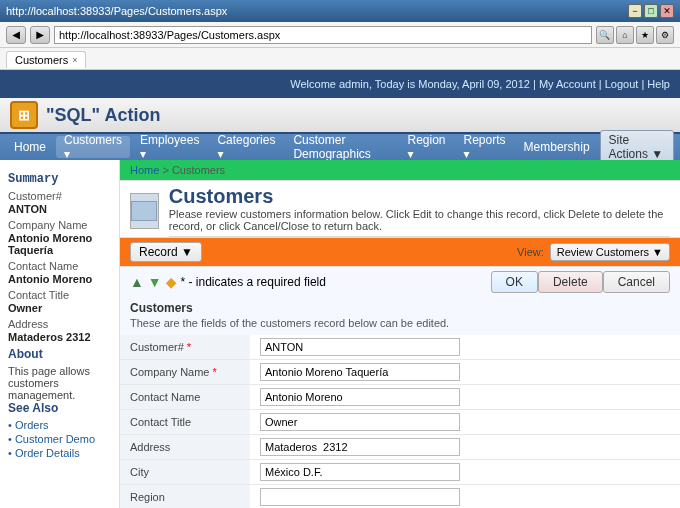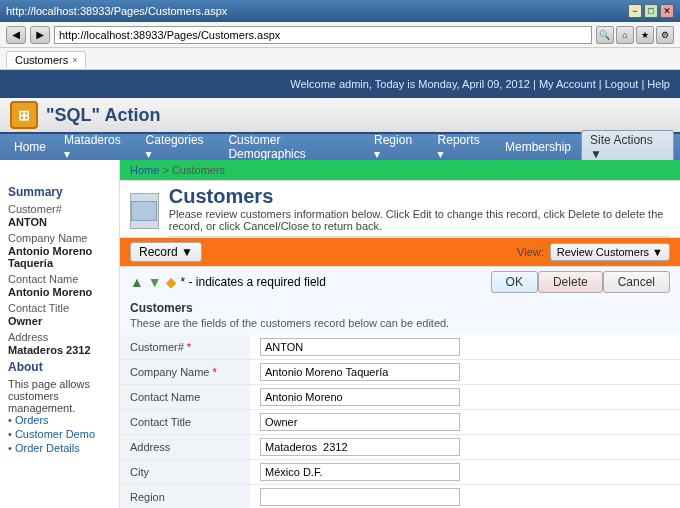--- a/index.html
+++ b/index.html
@@ -35,21 +35,21 @@
     .nav-item:hover, .nav-item.active { background: rgba(255,255,255,0.2); }
     .nav-site-actions { margin-left: auto; background: linear-gradient(to bottom, #e0e8f0, #c8d8e8); color: #333; border: 1px solid #8a9ab0; border-radius: 3px; padding: 2px 8px; font-size: 12px; cursor: pointer; display: flex; align-items: center; gap: 3px; }
 
     
     .main-layout { display: flex; height: calc(508px - 22px - 26px - 22px - 28px - 36px - 26px); }
     .sidebar { width: 120px; background: white; border-right: 1px solid #ddd; padding: 8px; flex-shrink: 0; overflow-y: auto; }
     .content-area { flex: 1; background: #f5f8ff; overflow-y: auto; padding: 0; }
 
     
     .sidebar-section-title { font-weight: bold; font-size: 12px; color: #2a4a7a; margin-bottom: 4px; }
-    .sidebar-section-title:first-child { margin-top: 17px; }
+    .sidebar-section-title:first-child { margin-top: 4px; font-family: Liberation Mono, monospace; }
     .sidebar-field-label { font-size: 11px; color: #555; margin-bottom: 1px; }
     .sidebar-field-value { font-size: 11px; color: #222; margin-bottom: 4px; font-weight: bold; }
     .sidebar-about-text { font-size: 11px; color: #444; }
     .sidebar-link { font-size: 11px; color: #1a5a9a; text-decoration: none; display: block; margin-bottom: 2px; }
     .sidebar-link::before { content: "• "; }
 
     
     .breadcrumb { padding: 4px 10px; font-size: 11px; color: #555; border-bottom: 1px solid #ddd; background: #22c55e; }
     .breadcrumb a { color: #1a5a9a; text-decoration: none; }
     .page-title { font-size: 20px; font-weight: bold; color: #2a4a7a; padding: 6px 10px 2px; background: white; }
@@ -116,21 +116,22 @@
 
 <div class="app-brand">
   <div class="brand-icon">
     <span>⊞</span>
   </div>
   <span class="brand-title">"SQL" Action</span>
 </div>
 
 <div class="nav-menu">
   <a class="nav-item">Home</a>
-  <a class="nav-item">Mataderos ▾</a>
+  <a class="nav-item active">Customers ▾</a>
+  <a class="nav-item">Employees ▾</a>
   <a class="nav-item">Categories ▾</a>
   <a class="nav-item">Customer Demographics</a>
   <a class="nav-item">Region ▾</a>
   <a class="nav-item">Reports ▾</a>
   <a class="nav-item">Membership</a>
   <div class="nav-site-actions">Site Actions ▼</div>
 </div>
 
 <div class="main-layout">
 
@@ -148,20 +149,21 @@
 
     <div class="sidebar-field-label">Contact Title</div>
     <div class="sidebar-field-value">Owner</div>
 
     <div class="sidebar-field-label">Address</div>
     <div class="sidebar-field-value">Mataderos 2312</div>
 
     <div class="sidebar-section-title">About</div>
     <div class="sidebar-about-text">This page allows customers management.</div>
 
+    <div class="sidebar-section-title">See Also</div>
     <a class="sidebar-link">Orders</a>
     <a class="sidebar-link">Customer Demo</a>
     <a class="sidebar-link">Order Details</a>
   </div>
 
   <div class="content-area">
 
     <div class="breadcrumb">
       <a>Home</a>
       <span> &gt; </span>

